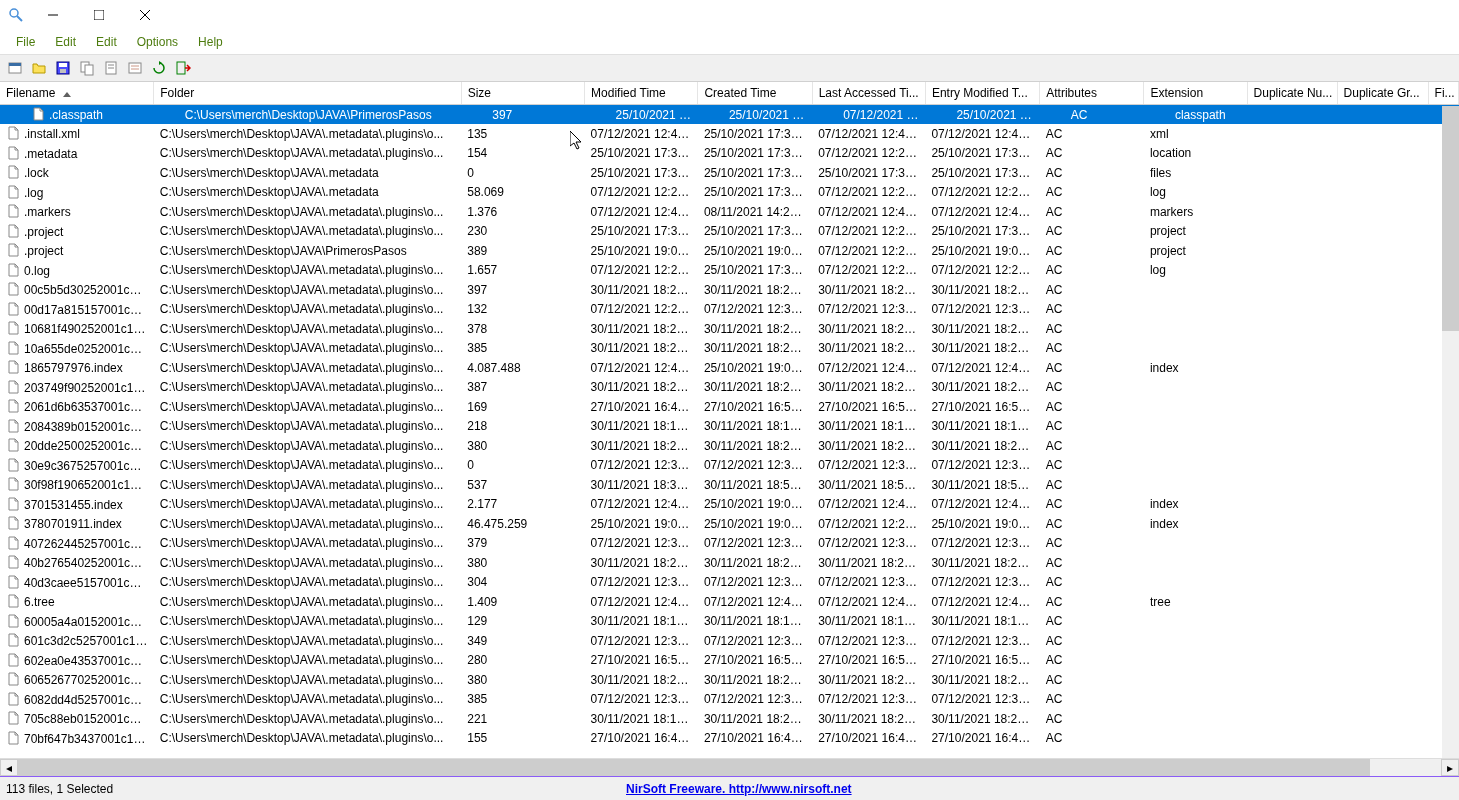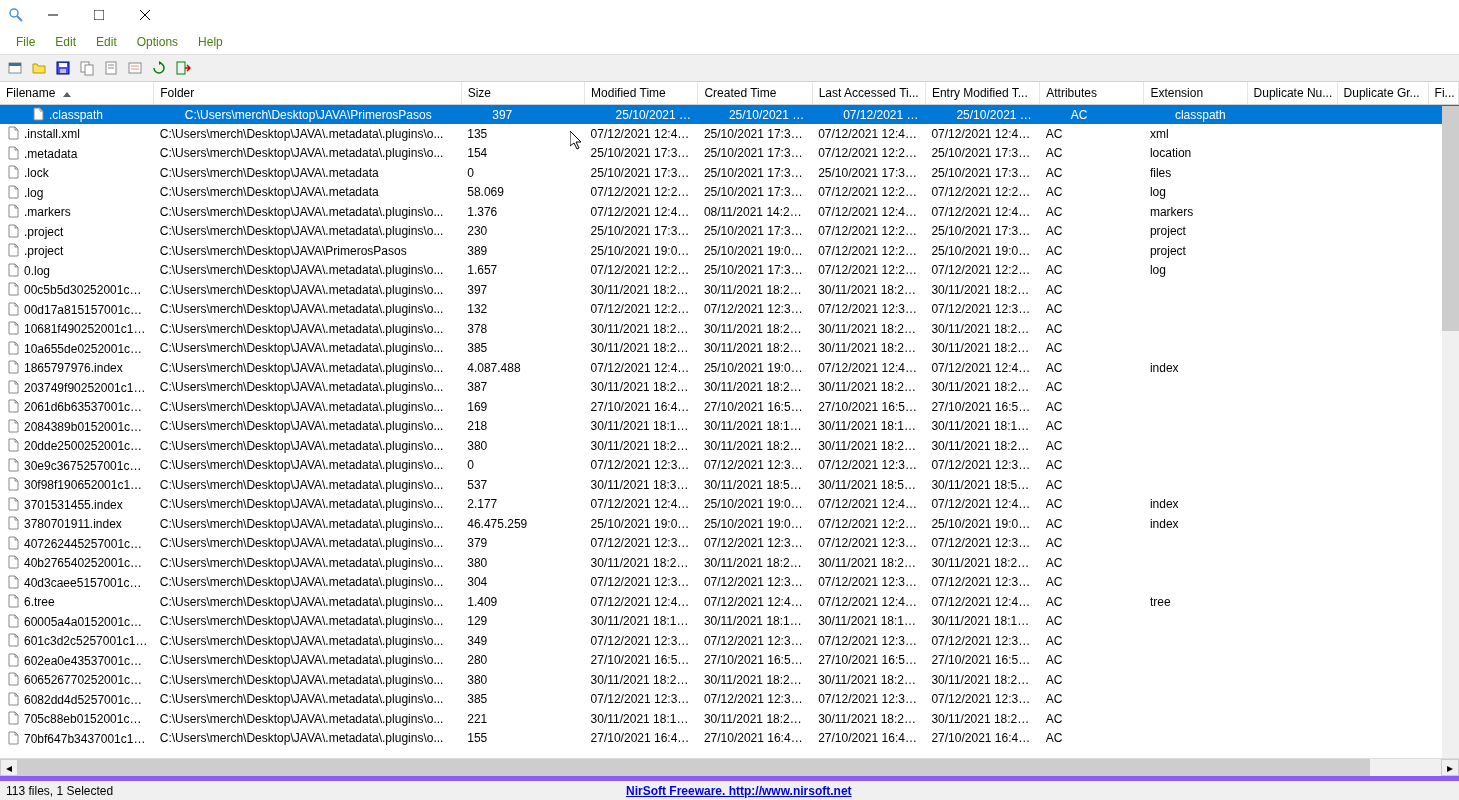--- a/index.html
+++ b/index.html
@@ -40,21 +40,21 @@
 .col-emtime { width: 113px; }
 .col-attr { width: 103px; }
 .col-ext { width: 102px; }
 .col-dupnum { width: 89px; }
 .col-dupgrp { width: 90px; }
 .col-fi { width: 30px; }
 
 .vscroll { position:absolute; right:0; top:24px; width:17px; height:652px; background:#f0f0f0; }
 .vscroll .vthumb { width:17px; height:225px; background:#cdcdcd; position:absolute; top:0; }
 
-.statusbar { height: 24px; display: flex; align-items: center; padding: 0 6px; background: #f0f0f0; border-top: 5px solid #8b5cf6; }
+.statusbar { height: 24px; display: flex; align-items: center; padding: 0 6px; background: #f0f0f0; border-top: 1px solid #8b5cf6; }
 .status-left { flex: 0 0 auto; width: 620px; color: #000; }
 .status-link { color: #0000ee; font-weight: bold; text-decoration: underline; }
 
 .cursor { position: absolute; left: 570px; top: 131px; pointer-events: none; z-index: 100; }
 </style>
 </head>
 <body>
 
 <div class="titlebar">
   <svg class="app-icon" viewBox="0 0 16 16">

